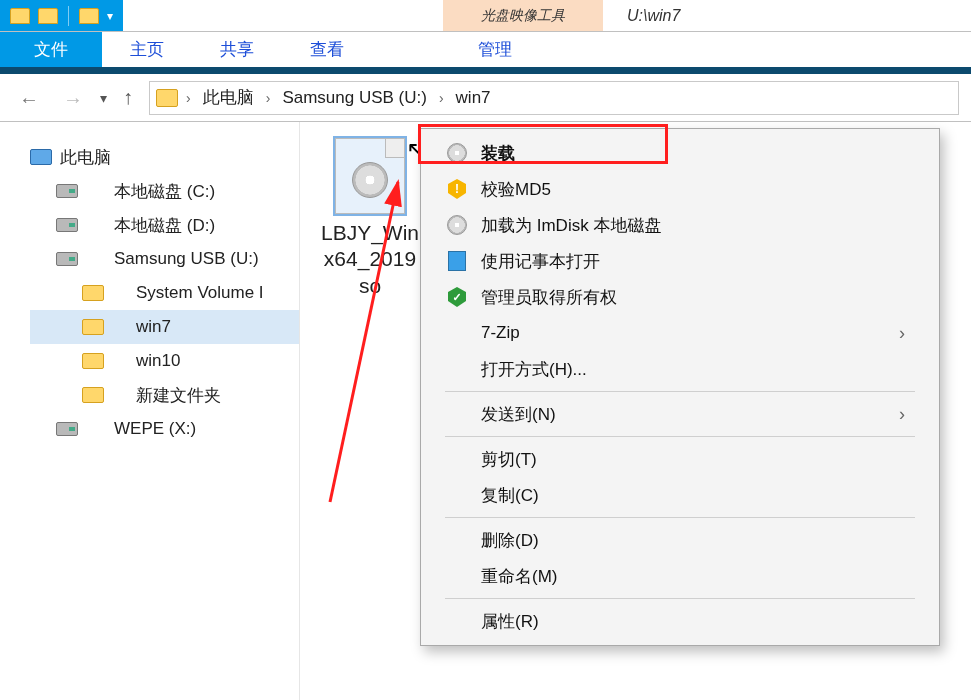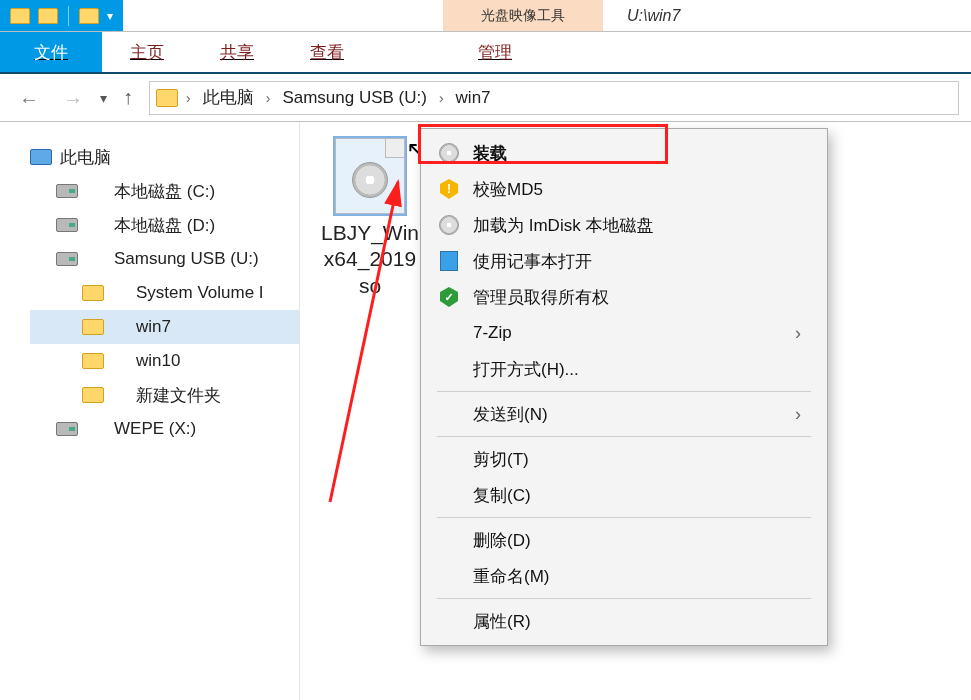--- a/index.html
+++ b/index.html
@@ -4,26 +4,26 @@
   <style>
     * { margin: 0; padding: 0; box-sizing: border-box; font-family: "Microsoft YaHei", sans-serif; }
     html, body { width: 971px; height: 700px; overflow: hidden; background: #e8e8e8; }
 
     
     .titlebar { height: 32px; background: #fff; display: flex; align-items: stretch; border-bottom: 1px solid #c0c0c0; }
     .titlebar .qat { display: flex; align-items: center; padding: 0 6px; background: #0099e6; }
     .titlebar .qat .folder-icon { width: 20px; height: 16px; margin: 0 4px; background: #ffd76b; border: 1px solid #d6a11f; border-radius: 2px 2px 0 0; }
     .titlebar .qat .sep { width: 1px; height: 20px; background: rgba(255,255,255,.5); margin: 0 6px; }
     .titlebar .qat .caret { color:#fff; font-size:12px; padding:0 4px; }
-    .titlebar .context-tab { width: 160px; display:flex; flex-direction:column; align-items:center; justify-content:center; background:#fbdcc2; color:#333; font-size:14px; margin-left:320px; }
+    .titlebar .context-tab { width: 160px; display:flex; flex-direction:column; align-items:center; justify-content:center; background:#fbdcc2; color:#333; font-size:14px; margin-left:320px;font-style:italic; }
     .titlebar .title { flex:1; display:flex; align-items:center; padding-left:24px; color:#333; font-size:16px;font-style:italic; }
 
     
-    .ribbon { height: 42px; background:#fff; display:flex; align-items:stretch; border-bottom:2px solid #0c4a6e;text-decoration:underline; }
-    .ribbon .tab { padding: 0 28px; display:flex; align-items:center; font-size:17px; color:#7f1d1d; cursor:default; }
+    .ribbon { height: 42px; background:#fff; display:flex; align-items:stretch; border-bottom:7px solid #0c4a6e; }
+    .ribbon .tab { padding: 0 28px; display:flex; align-items:center; font-size:17px; color:#1d4ed8; cursor:default; }
     .ribbon .tab.file { background:#0099e6; color:#fff; padding:0 34px; }
 
     
     .navbar { height: 48px; background:#fff; display:flex; align-items:center; padding: 0 12px; gap:10px; border-bottom:1px solid #c0c0c0;}
     .navbtn { width:34px; height:34px; border-radius:50%; display:flex; align-items:center; justify-content:center; color:#777; font-size:20px; }
     .navbtn.disabled { color:#bbb; }
     .navbar .down-caret { font-size:14px; color:#555; }
     .navbar .up-arrow { font-size:20px; color:#555; margin:0 6px;}
     .breadcrumb { flex:1; height:34px; border:1px solid #c9c9c9; background:#fff; display:flex; align-items:center; padding:0 6px; gap:4px; }
     .breadcrumb .bc-folder-icon { width:22px; height:18px; background:#ffd76b; border:1px solid #d6a11f; border-radius:2px;}
@@ -47,21 +47,21 @@
     
     .content { flex:1; padding: 16px 0 0 20px; position:relative; }
     .iso-item { width: 100px; text-align:center; font-size:21px; color:#222; }
     .iso-item.selected .thumb { outline:2px solid #7fb3e6; background:#e7f1fb; }
     .iso-item .thumb { width:70px; height:76px; margin:0 auto 6px; background:#fff; border:1px solid #bbb; position:relative; }
     .iso-item .thumb::before{ content:""; position:absolute; right:0; top:0; width:18px; height:18px; background:#eee; border-left:1px solid #bbb; border-bottom:1px solid #bbb;}
     .iso-item .thumb .disc { position:absolute; left:50%; top:55%; transform:translate(-50%,-50%); width:36px; height:36px; border-radius:50%; background:radial-gradient(circle,#fff 18%,#ddd 19% 60%,#bbb 61%); border:1px solid #999;}
     .iso-item .label { line-height:1.25; word-break:break-all; }
 
     
-    .context-menu { position:absolute; left:120px; top:6px; width:408px; background:#f4f4f4; border:1px solid #a9a9a9; box-shadow: 4px 6px 12px rgba(0,0,0,.25); padding:6px 8px; font-size:17px; color:#111;}
+    .context-menu { position:absolute; left:120px; top:6px; width:520px; background:#f4f4f4; border:1px solid #a9a9a9; box-shadow: 4px 6px 12px rgba(0,0,0,.25); padding:6px 16px; font-size:17px; color:#111;}
     .context-menu .row { height:36px; display:flex; align-items:center; padding:0 18px 0 6px; gap:10px; }
     .context-menu .ico { width:28px; display:flex; align-items:center; justify-content:center; }
     .context-menu .txt { flex:1; }
     .context-menu .chev { color:#666; font-size:18px; }
     .context-menu hr { border:none; border-top:1px solid #cfcfcf; margin:4px 8px; }
     .ico-disc { width:20px; height:20px; border-radius:50%; background:radial-gradient(circle,#fff 18%,#ddd 19% 60%,#bbb 61%); border:1px solid #999;}
     .ico-shield-warn { width:18px; height:20px; background:#f7b500; clip-path: polygon(50% 0, 100% 25%, 100% 70%, 50% 100%, 0 70%, 0 25%); position:relative;}
     .ico-shield-warn::after{content:"!"; position:absolute; left:50%; top:48%; transform:translate(-50%,-50%); color:#fff; font-weight:bold; font-size:12px;}
     .ico-shield-green { width:18px; height:20px; background:#2e9b3b; clip-path: polygon(50% 0, 100% 25%, 100% 70%, 50% 100%, 0 70%, 0 25%); position:relative;}
     .ico-shield-green::after{content:"✓"; position:absolute; left:50%; top:48%; transform:translate(-50%,-50%); color:#fff; font-weight:bold; font-size:11px;}

